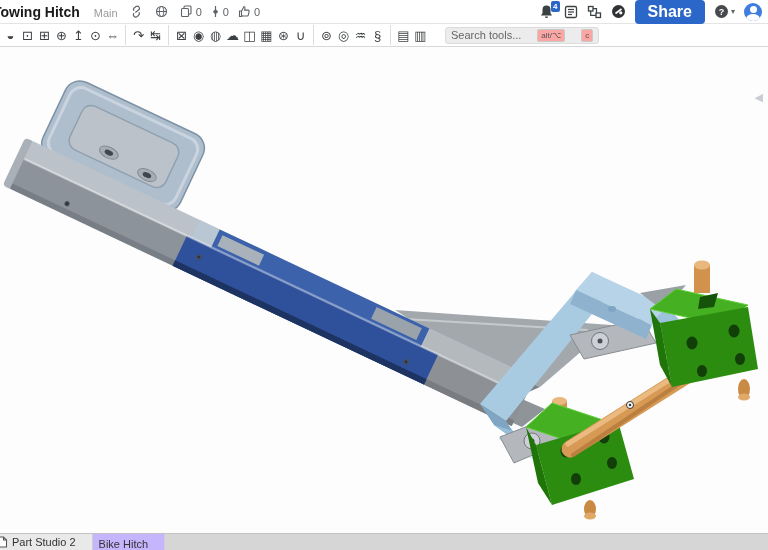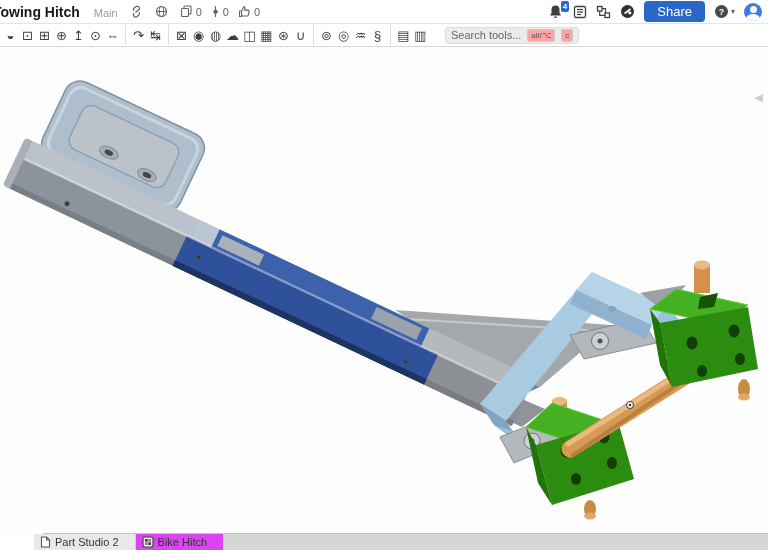--- a/index.html
+++ b/index.html
@@ -12,53 +12,53 @@
   .title-clip { overflow: hidden; display: flex; align-items: baseline; }
   .doc-title { font-size: 14px; font-weight: bold; color: #1a1a1a; margin-left: -7px; white-space: nowrap; }
   .ws-label { font-size: 11px; color: #9a9a9a; margin-left: 14px; }
   .doc-stats { display: flex; align-items: center; margin-left: 12px; color: #5f6368; }
   .stat { display: flex; align-items: center; margin-right: 9px; font-size: 11px; }
   .stat svg { margin-right: 3px; }
   .header-right { margin-left: auto; display: flex; align-items: center; gap: 9px; padding-right: 6px; }
   .bell-wrap { position: relative; width: 16px; height: 16px; }
   .badge { position: absolute; top: -3px; right: -5px; background: #2b66c9; color: #fff;
     font-size: 8px; line-height: 9px; padding: 1px 2px; border-radius: 2px; font-weight: bold; }
-  .share-btn { background: #2b66c9; color: #fff; font-size: 13px; font-weight: normal;
+  .share-btn { background: #2b66c9; color: #fff; font-size: 16px; font-weight: bold;
     padding: 3px 13px; border-radius: 4px; border: none; cursor: pointer; }
   .help-wrap { display: flex; align-items: center; gap: 2px; }
   .caret { font-size: 8px; color: #666; }
   .avatar { width: 18px; height: 18px; border-radius: 50%; background: #3f7de0; position: relative; overflow: hidden; }
   .avatar::before { content: ""; position: absolute; left: 5.5px; top: 3px; width: 7px; height: 7px;
     border-radius: 50%; background: #fff; }
   .avatar::after { content: ""; position: absolute; left: 2px; top: 11px; width: 14px; height: 10px;
     border-radius: 50% 50% 0 0; background: #fff; }
 
   
   .toolbar { height: 23px; background: #fff; border-bottom: 1px solid #d8d8d8;
     display: flex; align-items: center; padding-left: 2px; }
   .tool { width: 17px; height: 20px; display: inline-flex; align-items: center; justify-content: center;
     font-size: 13px; color: #3d4043; cursor: pointer; }
   .divider-after { border-right: 1px solid #dcdcdc; margin-right: 4px; padding-right: 4px; width: 22px; }
   .search-tools { margin-left: 16px; background: #ececec; border: 1px solid #dcdcdc; border-radius: 3px;
-    height: 17px; display: flex; align-items: center; padding: 0 5px; font-size: 11px; color: #666; gap: 6px; cursor: text; }
+    height: 17px; display: flex; align-items: center; padding: 0 5px; font-size: 11px; color: #666; gap: 16px; cursor: text; }
   .key { background: #fca5a5; border: 1px solid #c9c9c9; border-radius: 2px; font-size: 8px;
     padding: 0 3px; color: #555; line-height: 11px; }
 
   
   .canvas { position: relative; height: 486px; background: #fdfdfe; }
   .collapse { position: absolute; right: 5px; top: 44px; color: #c9ccd0; font-size: 11px; cursor: pointer; }
   svg.model { position: absolute; left: 0; top: 0; }
 
   
   .tabbar { height: 17px; background: #d6d6d6; border-top: 1px solid #c2c2c2;
-    display: flex; align-items: stretch; margin-left: 43px; }
+    display: flex; align-items: stretch; }
   .tab { display: flex; align-items: center; gap: 4px; font-size: 11px; color: #333;
     padding: 0 16px 0 6px; cursor: pointer; white-space: nowrap; }
   .tab.inactive { background: #e9e9e9; margin-left: -9px; border-right: 1px solid #cfcfcf; }
-  .tab.active { background: #d946ef; border-right: 1px solid #cfcfcf; }
+  .tab.active { background: #c4b5fd; border-right: 1px solid #cfcfcf; flex-direction: column; }
 
   .icon-svg { display: block; }
 </style>
 </head>
 <body>
 
 <div class="header">
   <div class="title-clip">
     <span class="doc-title">Towing Hitch</span>
     <span class="ws-label">Main</span>

